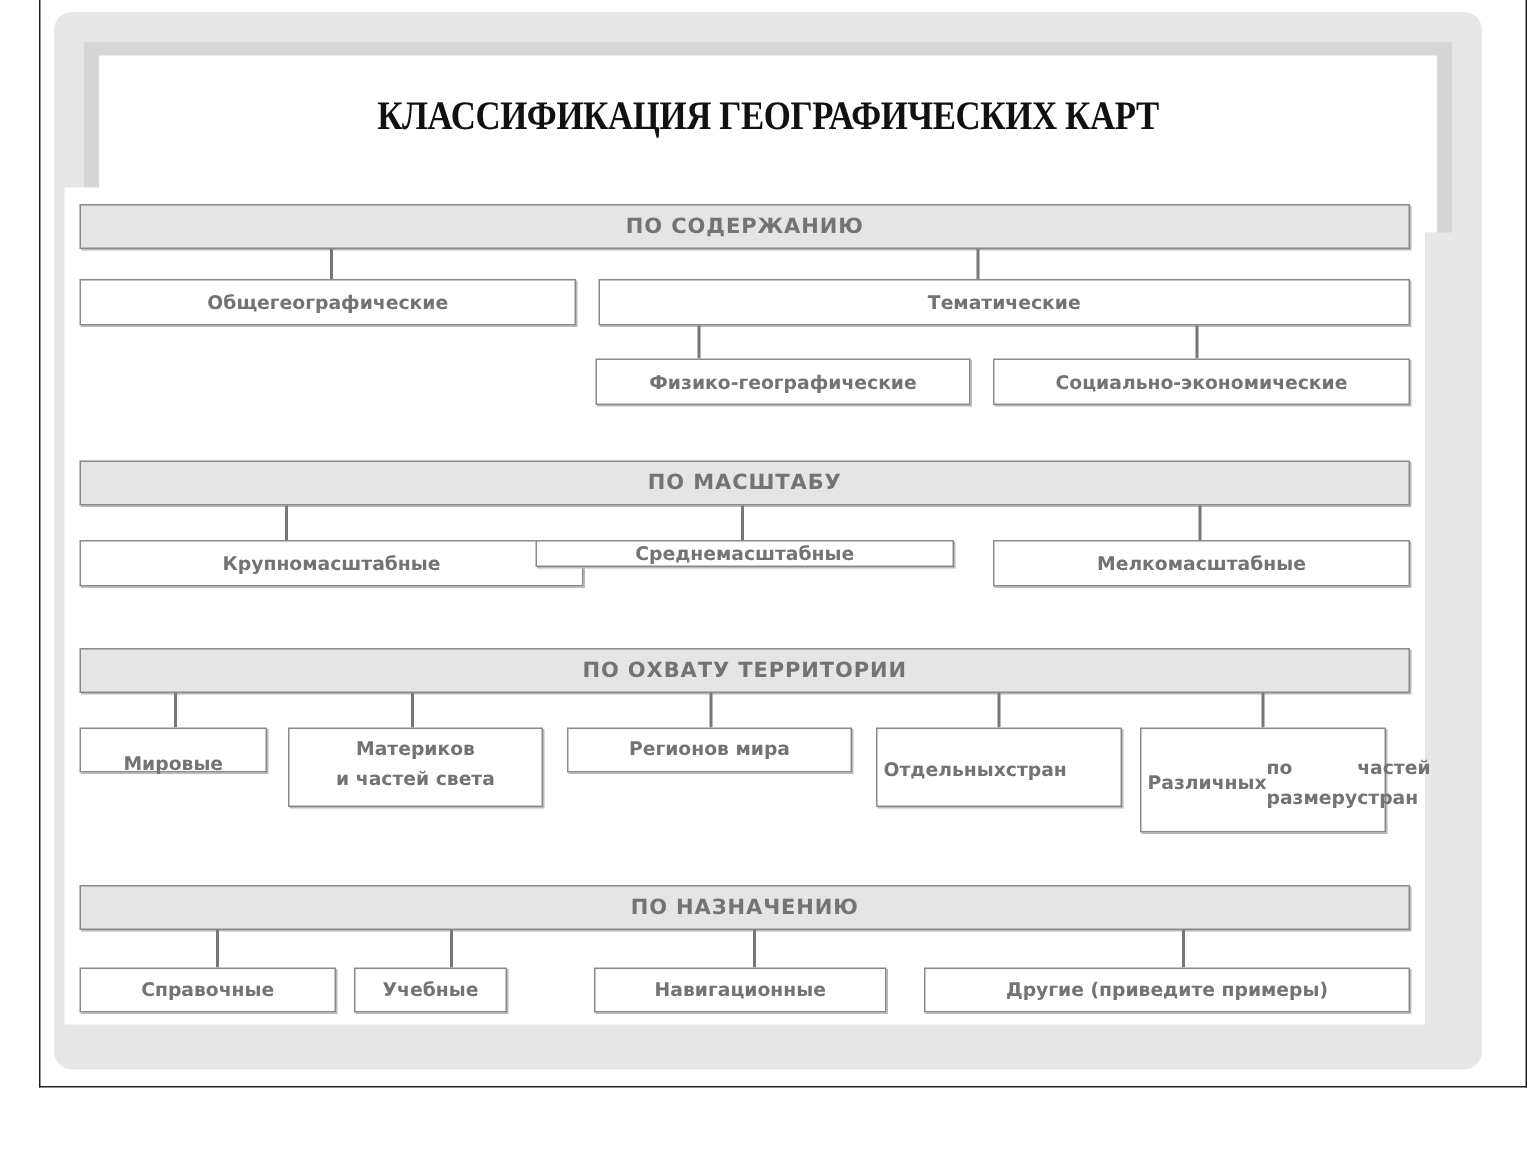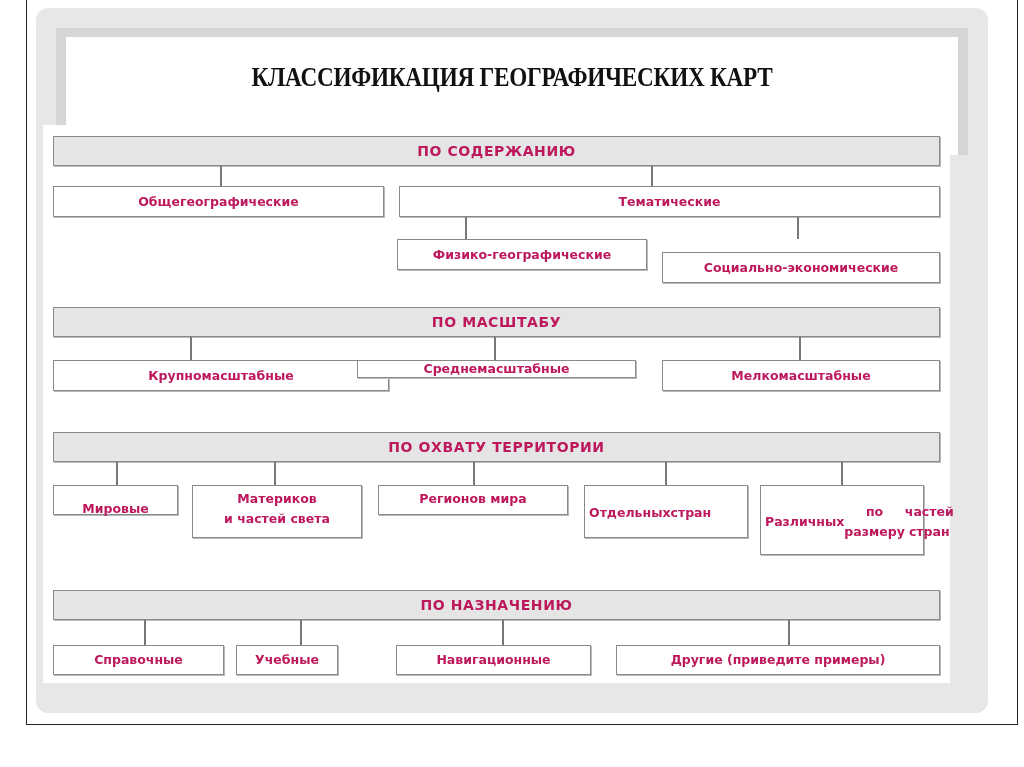--- a/index.html
+++ b/index.html
@@ -32,21 +32,21 @@
     transform: scaleX(0.86); transform-origin: center;
   }
   .card {
     position: absolute; left: 43px; top: 125px; width: 907px; height: 558px;
     background: #ffffff;
   }
   .hdr, .box {
     position: absolute; box-sizing: border-box;
     border: 1.5px solid #8a8a8a;
     display: flex; align-items: center; justify-content: center;
-    text-align: center; color: #be185d; font-weight: bold;
+    color: #737373; font-weight: bold;
     box-shadow: 1px 1px 0 #b9b9b9;
   }
   .hdr { background: #e5e5e5; font-size: 14px; letter-spacing: 0.6px; }
   .box { background: #ffffff; font-size: 12.5px; line-height: 20px; padding: 0 4px; }
   .line { position: absolute; background: #777; }
   .v { width: 1.5px; }
 </style>
 </head>
 <body>
 
@@ -59,21 +59,21 @@
 <div class="card"></div>
 
 <div class="hdr" style="left:53px;top:136px;width:887px;height:30px;">ПО СОДЕРЖАНИЮ</div>
 <div class="line v" style="left:220px;top:166px;height:20px;"></div>
 <div class="line v" style="left:651px;top:166px;height:20px;"></div>
 <div class="box" style="left:53px;top:186px;width:331px;height:31px;">Общегеографические</div>
 <div class="box" style="left:399px;top:186px;width:541px;height:31px;">Тематические</div>
 <div class="line v" style="left:465px;top:217px;height:22px;"></div>
 <div class="line v" style="left:797px;top:217px;height:22px;"></div>
 <div class="box" style="left:397px;top:239px;width:250px;height:31px;">Физико-географические</div>
-<div class="box" style="left:662px;top:252px;width:278px;height:31px;">Социально-экономические</div>
+<div class="box" style="left:662px;top:239px;width:278px;height:31px;">Социально-экономические</div>
 
 <div class="hdr" style="left:53px;top:307px;width:887px;height:30px;">ПО МАСШТАБУ</div>
 <div class="line v" style="left:190px;top:337px;height:23px;"></div>
 <div class="line v" style="left:494px;top:337px;height:23px;"></div>
 <div class="line v" style="left:799px;top:337px;height:23px;"></div>
 <div class="box" style="left:53px;top:360px;width:336px;height:31px;">Крупномасштабные</div>
 <div class="box" style="left:357px;top:360px;width:279px;height:18px;">Среднемасштабные</div>
 <div class="box" style="left:662px;top:360px;width:278px;height:31px;">Мелкомасштабные</div>
 
 <div class="hdr" style="left:53px;top:432px;width:887px;height:30px;">ПО ОХВАТУ ТЕРРИТОРИИ</div>

